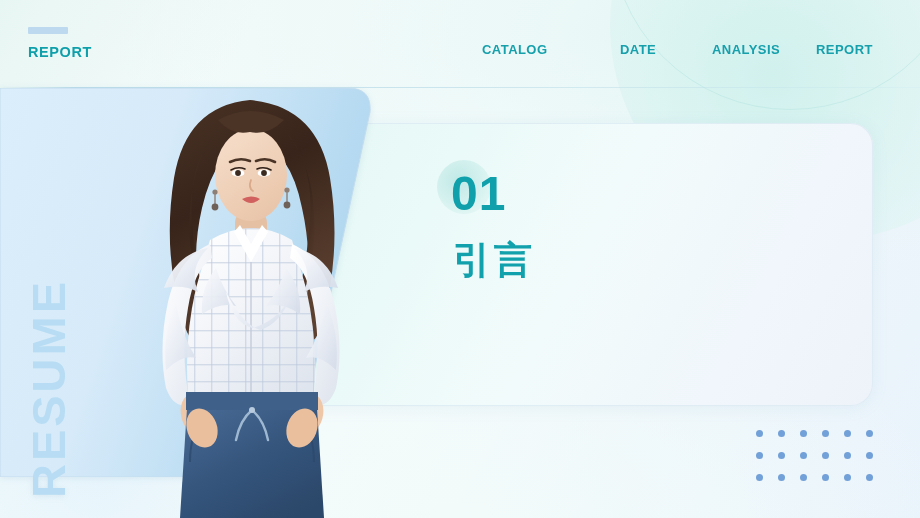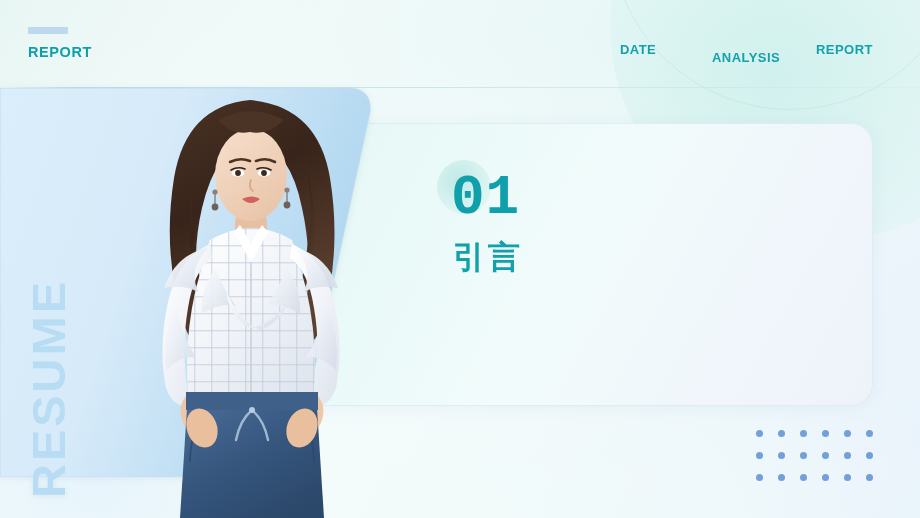--- a/index.html
+++ b/index.html
@@ -69,45 +69,45 @@
   }
   .nav-item{
     font-size:13px; font-weight:bold; letter-spacing:.45px;
     color:#15a0ac;
     line-height:19px;
     text-align:left;
     cursor:pointer;
   }
   .nav-item.i0{ width:110px; }
   .nav-item.i1{ width:92px;margin-left:28px; }
-  .nav-item.i2{ width:104px;margin-top:8px; }
+  .nav-item.i2{ width:104px; }
   .nav-item.i3{ width:82px; }
 
   
   #content-card{
     position:absolute; left:255px; top:123px;
     width:618px; height:283px;
     border-radius:22px;
     background:linear-gradient(118deg, #e3f6f4 0%, #eafaf8 28%, #f2fbfb 52%, #f0f6fb 78%, #eef3fa 100%);
     box-shadow:0 2px 16px rgba(120,170,195,.10), 0 0 0 1px rgba(220,234,242,.85) inset;
     z-index:2;
   }
   .card-circle{
     position:absolute; left:182px; top:37px;
     width:54px; height:54px; border-radius:50%;
     background:radial-gradient(circle at 40% 38%, rgba(176,226,223,.72) 0%, rgba(196,235,232,.45) 60%, rgba(210,240,238,0) 100%);
   }
   .section-number{
     position:absolute; left:196px; top:47px;
-    font-size:56px; font-weight:bold; letter-spacing:1px;
-    color:#0fa0ab; line-height:1;font-family:Liberation Mono, monospace;
+    font-size:48px; font-weight:bold; letter-spacing:1px;
+    color:#0fa0ab; line-height:1;
   }
   .section-title{
     position:absolute; left:198px; top:118px;
-    font-size:32px; font-weight:bold; letter-spacing:3px;
+    font-size:38px; font-weight:bold; letter-spacing:3px;
     color:#11a1ac; line-height:1;
   }
 
   
   #left-panel{
     position:absolute; left:0; top:88px;
     width:480px; height:389px;
     z-index:3;
     filter:drop-shadow(0 1px 3px rgba(120,165,195,.18));
   }
@@ -158,20 +158,21 @@
   <div class="bg-blob-bl"></div>
 
   <div id="header">
 
     <div class="brand">
       <div class="brand-bar"></div>
       <div class="brand-text">REPORT</div>
     </div>
 
     <nav class="nav">
+      <div class="nav-item i0">CATALOG</div>
       <div class="nav-item i1">DATE</div>
       <div class="nav-item i2">ANALYSIS</div>
       <div class="nav-item i3">REPORT</div>
     </nav>
 
     <div class="header-rule"></div>
   </div>
 
   <div id="content-card">
     <div class="card-circle"></div>

